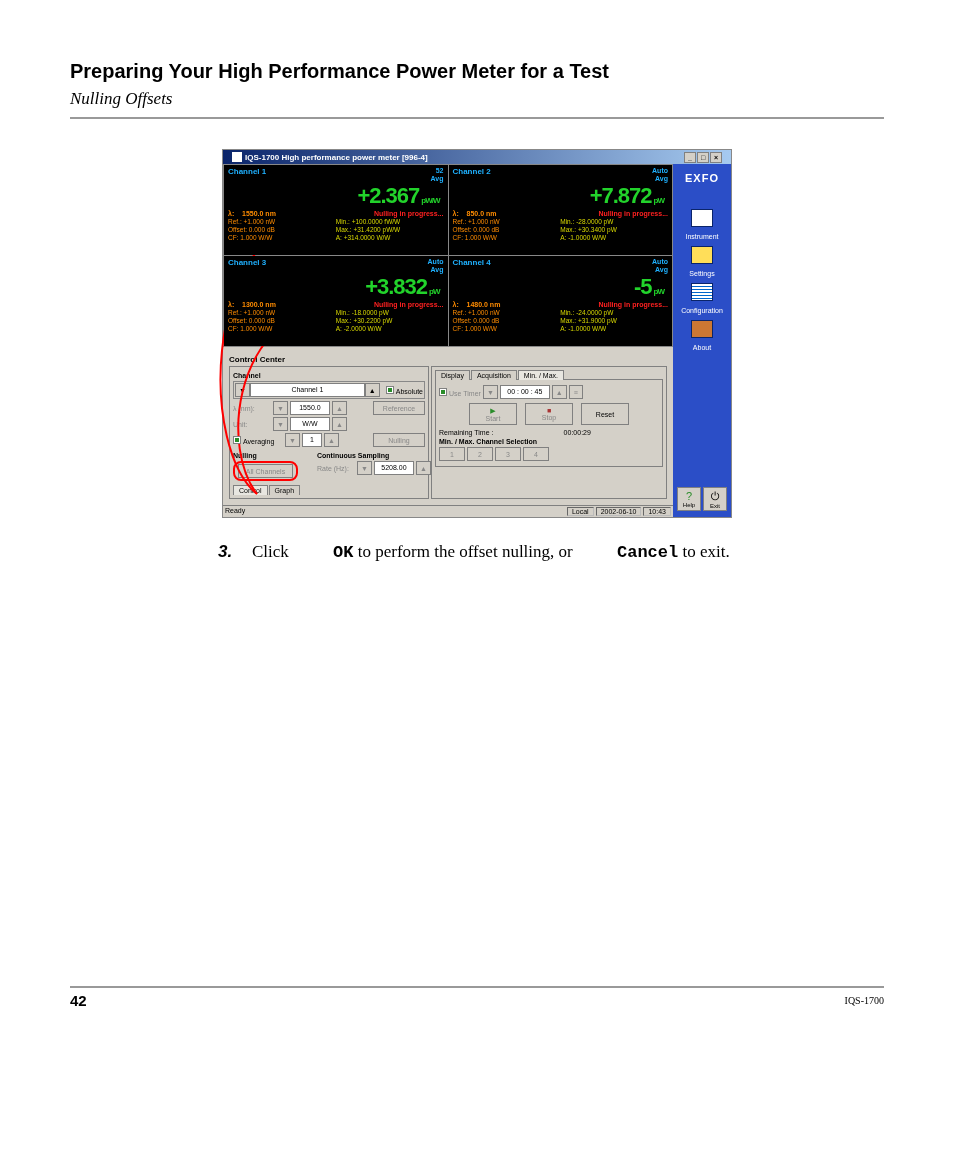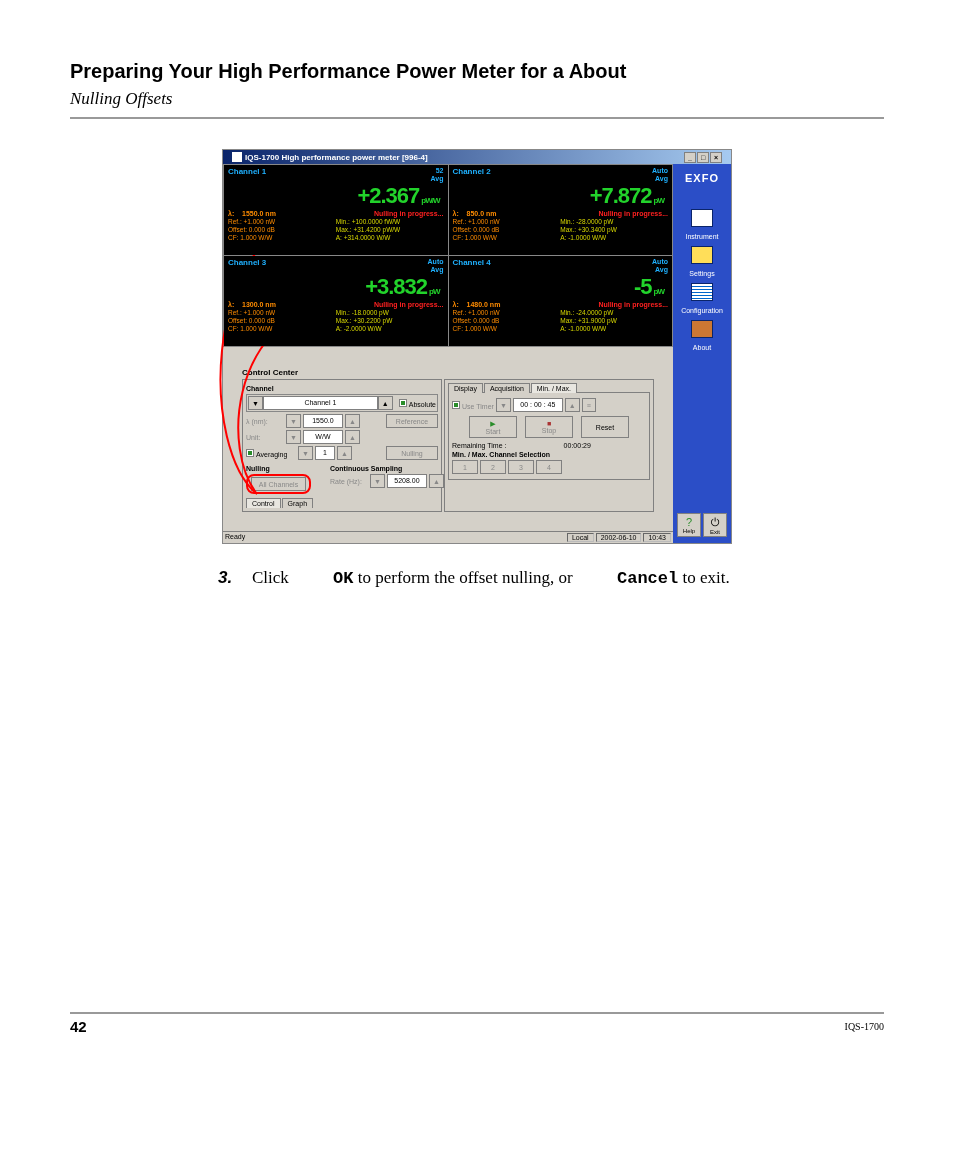--- a/index.html
+++ b/index.html
@@ -29,21 +29,21 @@
   .bigval .unit { font-size: 8px; font-weight: bold; margin-left: 2px; }
   .nulling-line { display: flex; font-size: 7px; margin: 1px 0; }
   .nulling-line .lam { color: #ff8c00; font-weight: bold; flex: 1; }
   .nulling-line .prog { color: #ff2020; font-weight: bold; text-align: right; }
   .stats { display: flex; font-size: 6.5px; line-height: 8px; }
   .stats div { flex: 1; }
   .stats .yel { color: #d8d800; }
   .stats .org { color: #ff8c00; }
 
   
-  .cc { background: #d4d0c8; padding: 19px; }
+  .cc { background: #d4d0c8; padding: 6px; }
   .cc .panel-title { font-size: 8px; font-weight: bold; margin: 2px 0; }
   .cc-panels { display: flex; gap: 2px; }
   .ccbox { border: 1px solid #808080; background: #d4d0c8; padding: 3px; }
   .ccleft { width: 200px; }
   .ccright { flex: 1; }
   .fieldrow { display: flex; align-items: center; margin: 2px 0; gap: 2px; font-size: 7px; }
   .fieldrow .lbl { width: 38px; color: #888; }
   .w-btn { border: 1px solid #808080; background: #d4d0c8; height: 14px; min-width: 14px; font-size: 7px; display: inline-flex; align-items: center; justify-content: center; padding: 0 3px; color: #888; }
   .w-btn.active { color: #000; }
   .fieldval { border: 1px solid #808080; background: #fff; height: 14px; min-width: 40px; font-size: 7px; text-align: center; line-height: 12px; }
@@ -81,21 +81,21 @@
 
   .channel-sel-row { display: flex; align-items: center; border: 1px solid #888; padding: 1px; margin: 2px 0; }
   .channel-sel-row .fieldval { flex: 1; }
   .chk { width: 8px; height: 8px; border: 1px solid #808080; display: inline-block; margin-right: 2px; background: #fff; position: relative; }
   .chk.green::after { content: ""; position: absolute; inset: 1px; background: #2a8d2a; }
 </style>
 </head>
 <body>
 
 <div class="page">
-  <div class="heading1">Preparing Your High Performance Power Meter for a About</div>
+  <div class="heading1">Preparing Your High Performance Power Meter for a Test</div>
   <div class="subhead">Nulling Offsets</div>
   <hr class="hr-top">
 
   <div class="shot-wrap">
     <svg class="anno" width="530" height="400">
       <defs>
           <marker id="ah" markerWidth="8" markerHeight="8" refX="6" refY="3" orient="auto">
             <path d="M0,0 L6,3 L0,6 Z" fill="#ff0000"></path>
           </marker>
         </defs>

